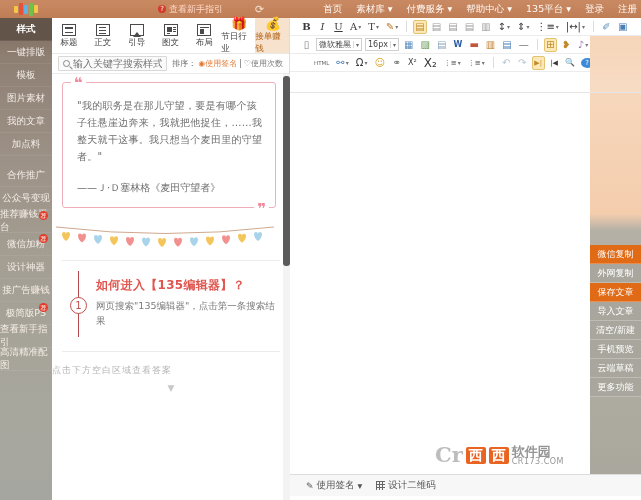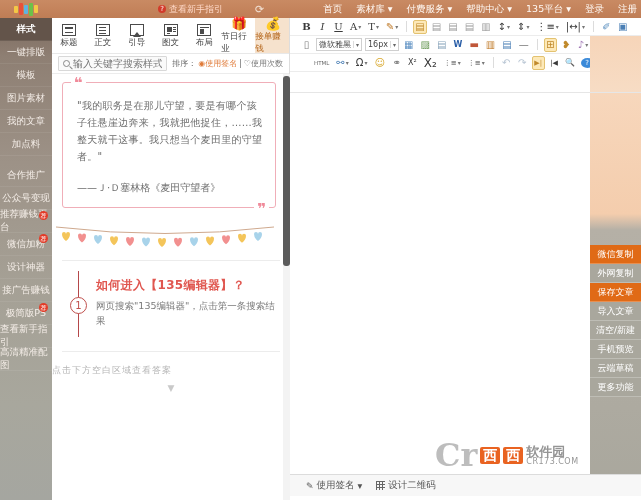--- a/index.html
+++ b/index.html
@@ -216,21 +216,21 @@
   .pen { color:#555; font-size:9px; }
   .qr { width:9px;height:9px; background:
       linear-gradient(#666 1px,transparent 1px) 0 0/3px 3px,
       linear-gradient(90deg,#666 1px,transparent 1px) 0 0/3px 3px; }
 
   .watermark {
     position:absolute; right:6px; bottom:24px; width:200px; height:34px;
     display:flex; align-items:center; gap:3px; opacity:0.92;
   }
   .wm-c {
-    font-size:32px; color:#b8b8b8; font-weight:bold; line-height:30px;
+    font-size:21px; color:#b8b8b8; font-weight:bold; line-height:30px;
     font-family:"DejaVu Serif", serif;
   }
   .wm-box {
     background:#e8560f; color:#fff; font-size:14px; font-weight:bold; padding:1px 3px;
     border-radius:2px; line-height:15px;
   }
   .wm-txt { display:flex; flex-direction:column; line-height:1; }
   .wm-txt .a { font-size:13px; font-weight:bold; color:#8d8d8d;}
   .wm-txt .b { font-size:8px; color:#8d8d8d; letter-spacing:0.5px;}
 

